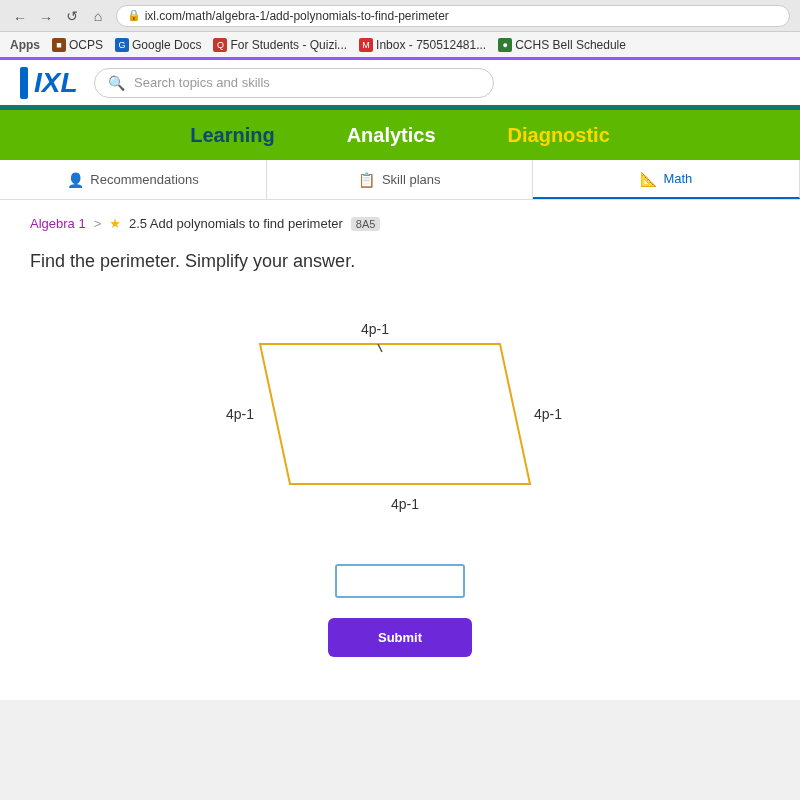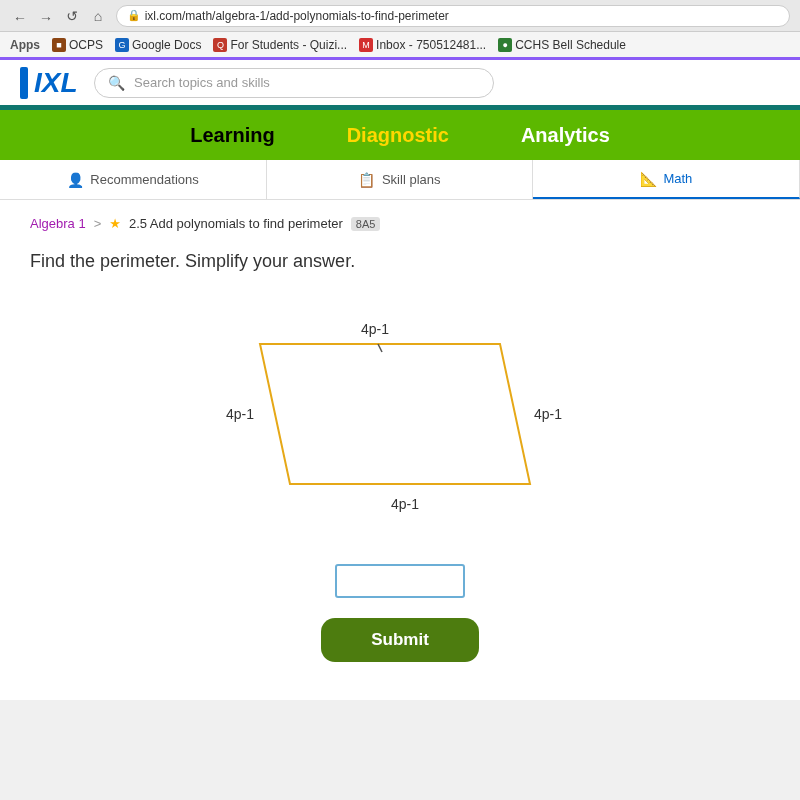--- a/index.html
+++ b/index.html
@@ -150,21 +150,21 @@
       font-size: 20px;
       font-weight: bold;
       cursor: pointer;
       padding: 8px 16px;
       text-decoration: none;
     }
     .main-nav-item.diagnostic {
       color: #FFD700;
     }
     .main-nav-item.active {
-      color: #000000;
+      color: #0c4a6e;
     }
 
     
     .sub-nav {
       background: white;
       display: flex;
       border-bottom: 1px solid #ddd;
       height: 40px;
     }
     .sub-nav-item {
@@ -260,26 +260,26 @@
       text-align: center;
       outline: none;
     }
 
     
     .submit-section {
       display: flex;
       justify-content: center;
     }
     .submit-btn {
-      background: #4d7c0f;
+      background: #6d28d9;
       color: white;
       border: none;
-      border-radius: 14px;
+      border-radius: 6px;
       padding: 12px 50px;
-      font-size: 17px;
+      font-size: 13px;
       font-weight: bold;
       cursor: pointer;
     }
   </style>
 </head>
 <body>
 
 <div class="browser-bar">
   <div class="browser-nav">
     <button class="nav-btn">←</button>
@@ -325,22 +325,22 @@
     <span class="ixl-logo-text">IXL</span>
   </div>
   <div class="ixl-search">
     <span class="search-icon-circle">🔍</span>
     <span>Search topics and skills</span>
   </div>
 </div>
 
 <div class="main-nav">
   <a class="main-nav-item active">Learning</a>
+  <a class="main-nav-item">Analytics</a>
   <a class="main-nav-item diagnostic">Diagnostic</a>
-  <a class="main-nav-item">Analytics</a>
 </div>
 
 <div class="sub-nav">
   <div class="sub-nav-item">
     <span class="sub-nav-icon">👤</span>
     <span>Recommendations</span>
   </div>
   <div class="sub-nav-item">
     <span class="sub-nav-icon">📋</span>
     <span>Skill plans</span>

